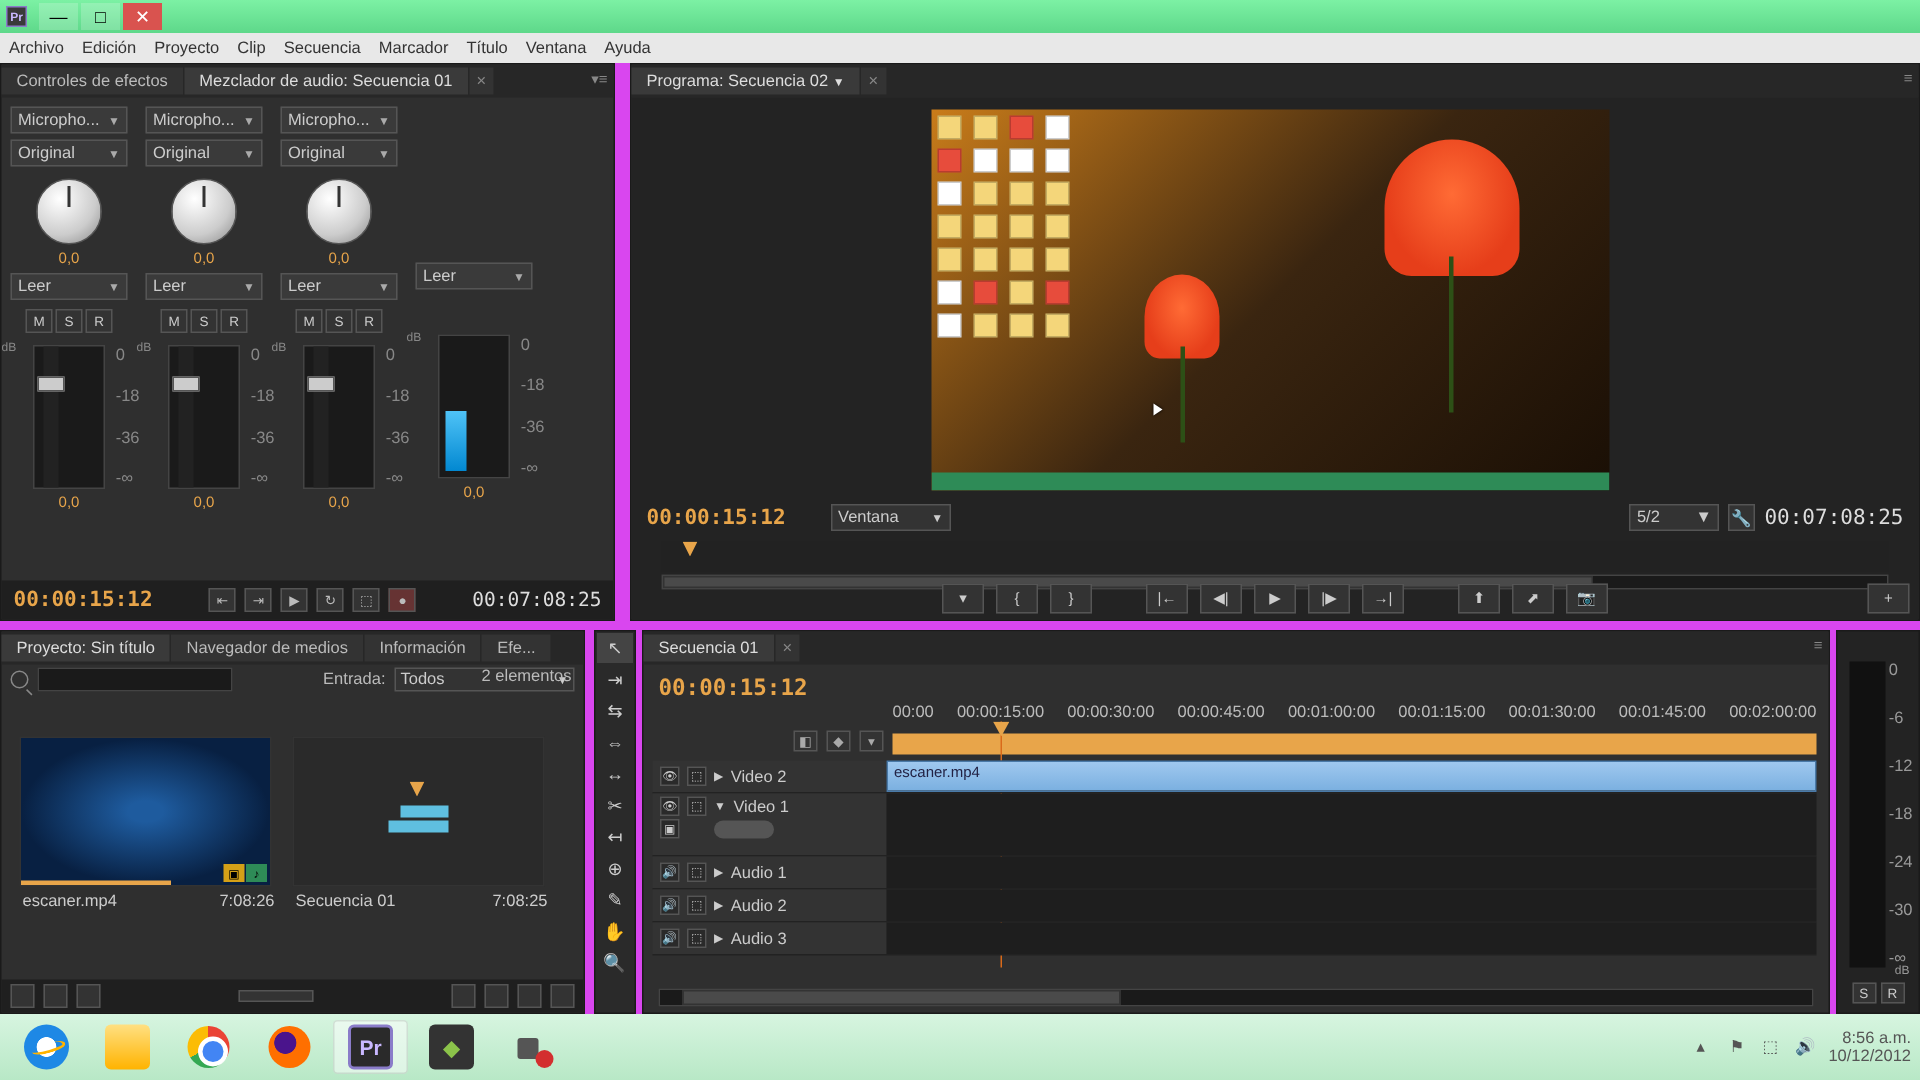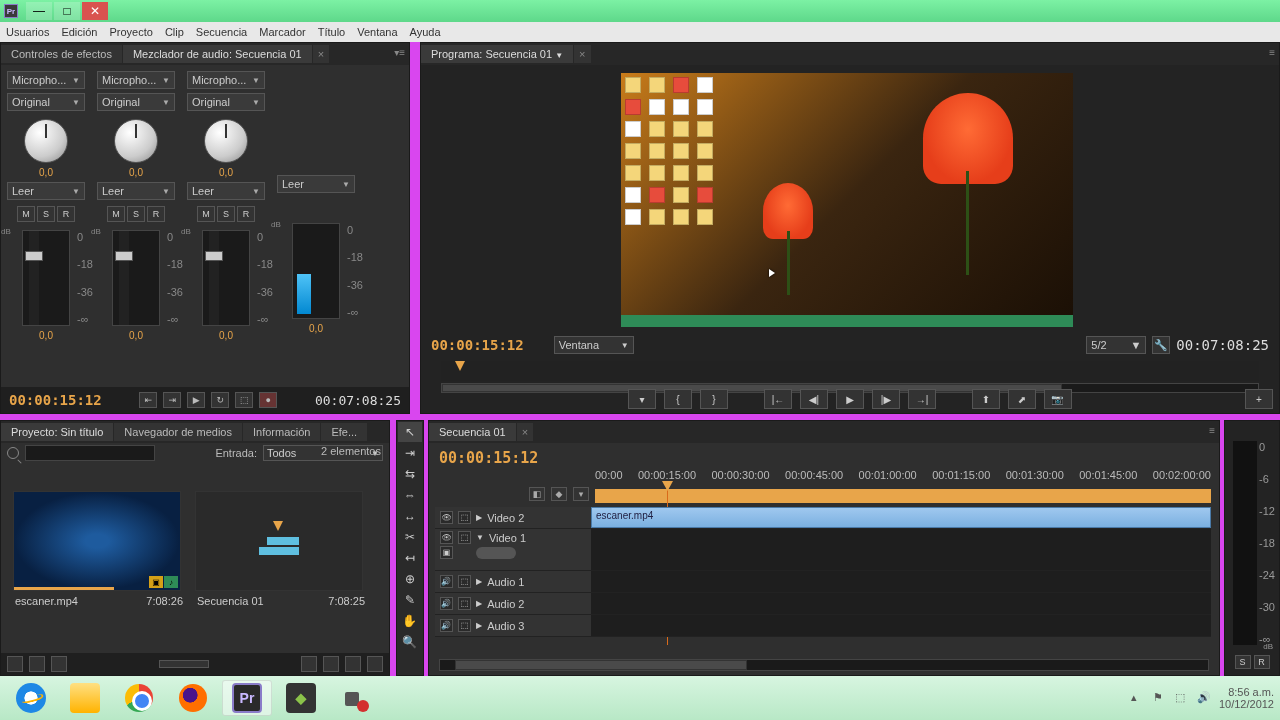--- a/index.html
+++ b/index.html
@@ -182,21 +182,21 @@
 <body>
 
 <div class="titlebar">
   <div class="pr-icon">Pr</div>
   <div class="wbtn minbtn">—</div>
   <div class="wbtn maxbtn">□</div>
   <div class="wbtn closebtn">✕</div>
 </div>
 
 <div class="menubar">
-  <span>Usuarios</span>
+  <span>Archivo</span>
   <span>Edición</span>
   <span>Proyecto</span>
   <span>Clip</span>
   <span>Secuencia</span>
   <span>Marcador</span>
   <span>Título</span>
   <span>Ventana</span>
   <span>Ayuda</span>
 </div>
 
@@ -340,21 +340,21 @@
         <div>↻</div>
         <div>⬚</div>
         <div style="background:#633;">●</div>
       </div>
       <span class="dur">00:07:08:25</span>
     </div>
   </div>
 
   <div class="panel program-panel">
     <div class="tabbar">
-      <div class="tab active"><span>Programa: Secuencia 01</span> <span class="arrow" style="font-size:8px;">▼</span></div>
+      <div class="tab active"><span>Programa: Secuencia 02</span> <span class="arrow" style="font-size:8px;">▼</span></div>
       <div class="tab x">×</div>
     </div>
     <div class="panel-menu">≡</div>
     <div class="program-body">
       <div class="program-canvas">
         <div class="tulip big">
             <div class="petal"></div>
             <div class="stem"></div>
           </div>
         <div class="tulip small">

